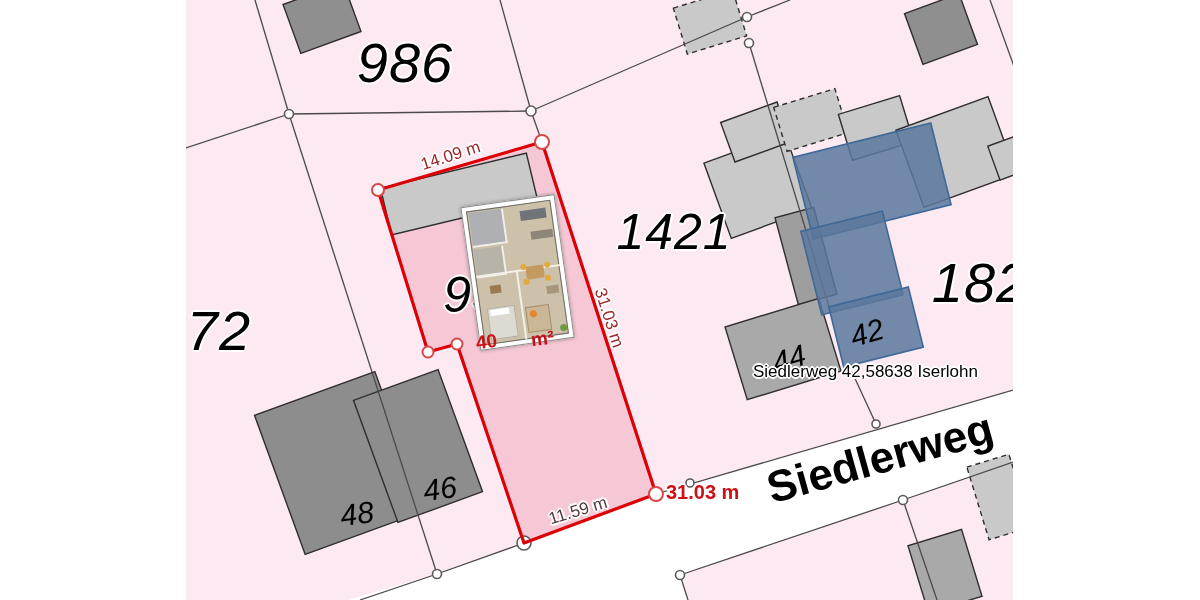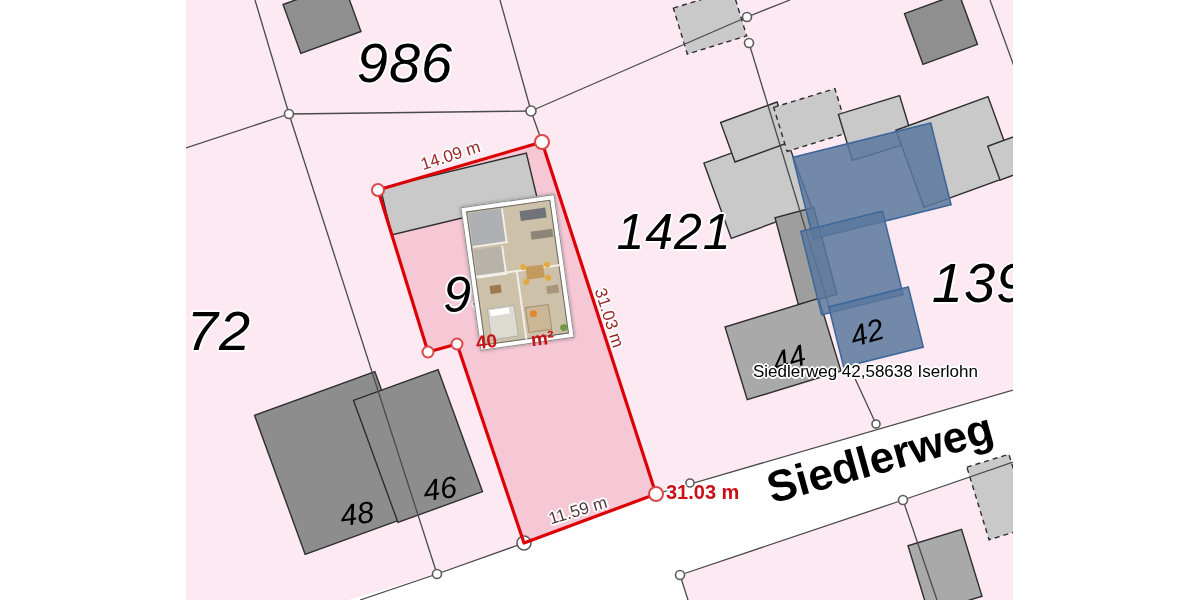--- a/index.html
+++ b/index.html
@@ -152,21 +152,21 @@
         <circle class="vtx-red" cx="656" cy="494" r="7"></circle>
       </g>
     </g>
   </svg>
 
   <div class="labels">
 
     <div class="lab parcelnum halo p986">986</div>
     <div class="lab parcelnum halo p1016">1421</div>
     <div class="lab parcelnum halo p94">72</div>
-    <div class="lab parcelnum halo p102">139</div>
+    <div class="lab parcelnum halo p102">182</div>
     <div class="lab parcelnum halo p93">93</div>
 
     <div class="lab bnum n48">48</div>
     <div class="lab bnum n46">46</div>
     <div class="lab bnum n44">44</div>
     <div class="lab bnum n42">42</div>
 
     <div class="lab streetname">Siedlerweg</div>
 
     <div class="lab meas halo m-top">14.09 m</div>

